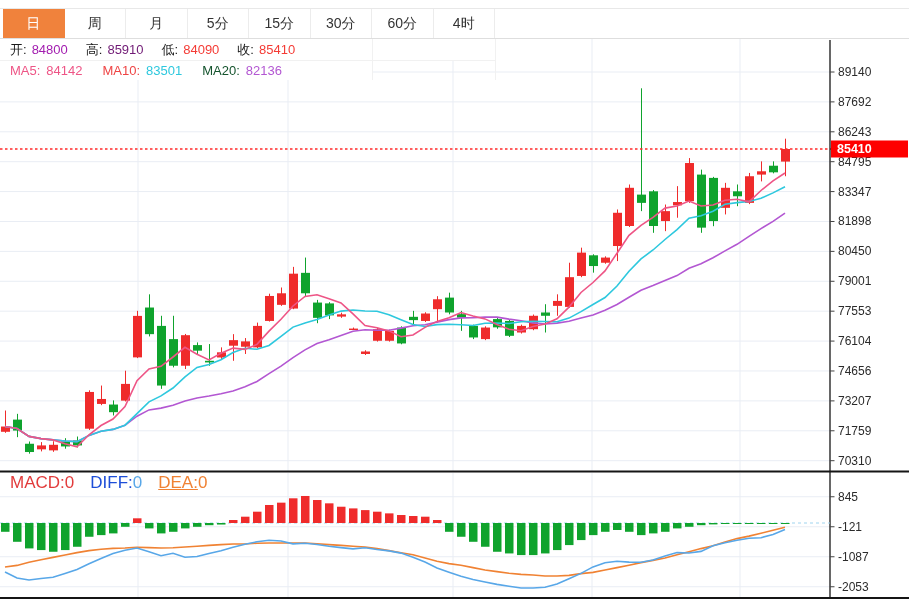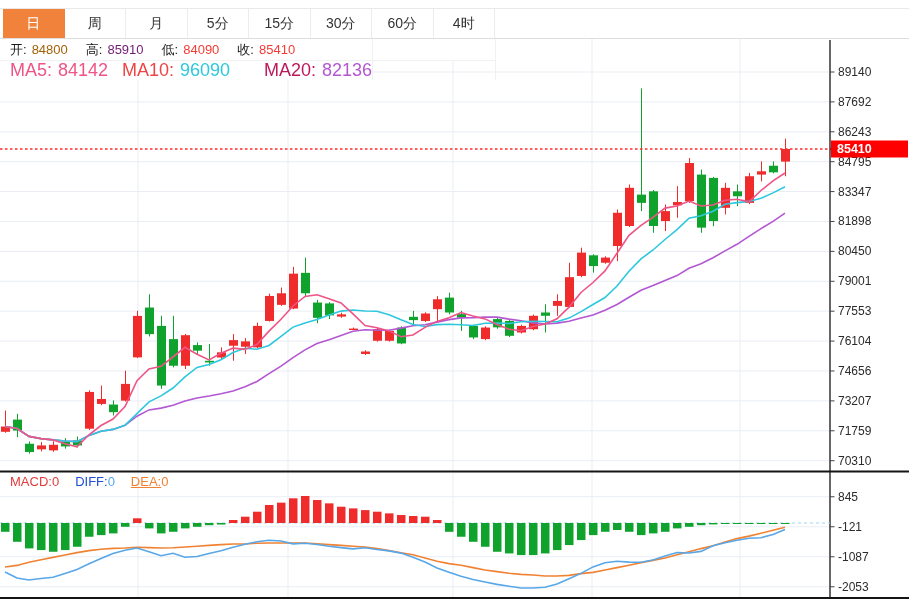--- a/index.html
+++ b/index.html
@@ -7,25 +7,25 @@
   .tabbar{position:absolute;left:0;top:8px;width:909px;height:31px;box-sizing:border-box;
           border-top:1px solid #e8e8e8;border-bottom:1px solid #dedede;background:#fff;
           display:flex;padding-left:3px;}
   .tab{width:61.5px;box-sizing:border-box;display:flex;align-items:center;justify-content:center;
        font-size:14px;color:#333;background:#fff;border-right:1px solid #ececec;cursor:pointer;}
   .tab.selected{background:#f0823c;color:#fff;border-right-color:#f0823c;}
   .legend-a{position:absolute;left:0;top:39px;width:495px;height:22px;background:#fff;
             border-bottom:1px solid #f1f1f1;box-sizing:border-box;display:flex;align-items:center;
             padding-left:10px;font-size:13px;gap:5px;white-space:nowrap;}
   .legend-b{position:absolute;left:0;top:61px;width:372px;height:19px;background:#fff;
-            box-sizing:border-box;display:flex;align-items:center;padding-left:10px;font-size:18px;
+            box-sizing:border-box;display:flex;align-items:center;padding-left:10px;font-size:13px;
             gap:6px;white-space:nowrap;}
   .vline{position:absolute;top:39px;height:41px;width:1px;background:#f1f1f1;}
-  .macd-legend{position:absolute;left:0;top:474px;height:18px;display:flex;
-               padding-left:10px;font-size:13px;gap:16px;white-space:nowrap;}
+  .macd-legend{position:absolute;left:0;top:474px;height:18px;display:flex;align-items:center;
+               padding-left:10px;font-size:17px;gap:16px;white-space:nowrap;}
   .lbl{color:#1a1a1a;}
   .sp{width:8px;display:inline-block;}
   svg{position:absolute;left:0;top:0;}
 </style>
 </head>
 <body>
 
 <div class="screen">
 
   <svg id="chart-svg" width="909" height="603">
@@ -311,40 +311,40 @@
     <div class="tab">月</div>
     <div class="tab">5分</div>
     <div class="tab">15分</div>
     <div class="tab">30分</div>
     <div class="tab">60分</div>
     <div class="tab">4时</div>
   </div>
 
   <div class="legend-a">
     <span class="lbl">开:</span>
-    <span class="val" style="color: #a16207;">84800</span>
+    <span class="val" style="color: #a21caf;">84800</span>
     <span class="sp"></span>
     <span class="lbl">高:</span>
     <span class="val" style="color: #701a75;">85910</span>
     <span class="sp"></span>
     <span class="lbl">低:</span>
     <span class="val" style="color: rgb(244, 59, 53);">84090</span>
     <span class="sp"></span>
     <span class="lbl">收:</span>
     <span class="val" style="color: rgb(244, 59, 53);">85410</span>
   </div>
 
   <div class="legend-b">
     <span class="ma5" style="color: rgb(238, 85, 134);">MA5:</span>
     <span class="ma5" style="color: rgb(238, 85, 134); text-align: center;">84142</span>
     <span class="sp"></span>
     <span class="ma10" style="color: #ef4444;">MA10:</span>
-    <span class="ma10" style="color: rgb(46, 200, 222);">96090</span>
-    <span class="sp"></span>
-    <span class="ma20" style="color: #be185d; margin-left: 20px;">MA20:</span>
+    <span class="ma10" style="color: rgb(46, 200, 222);">83501</span>
+    <span class="sp"></span>
+    <span class="ma20" style="color: #14532d;">MA20:</span>
     <span class="ma20" style="color: rgb(179, 87, 210); text-align: center;">82136</span>
   </div>
   <div class="vline" style="left:372px"></div>
   <div class="vline" style="left:495px"></div>
 
   <div class="macd-legend">
     <span>
       <span class="macdc" style="color: rgb(226, 59, 59);">MACD:</span><span class="macdc" style="color: rgb(226, 59, 59);">0</span>
     </span>
     <span>

